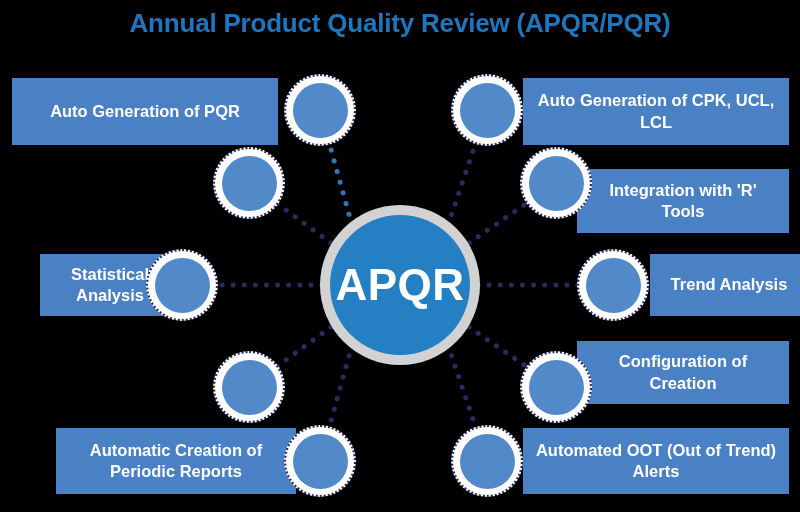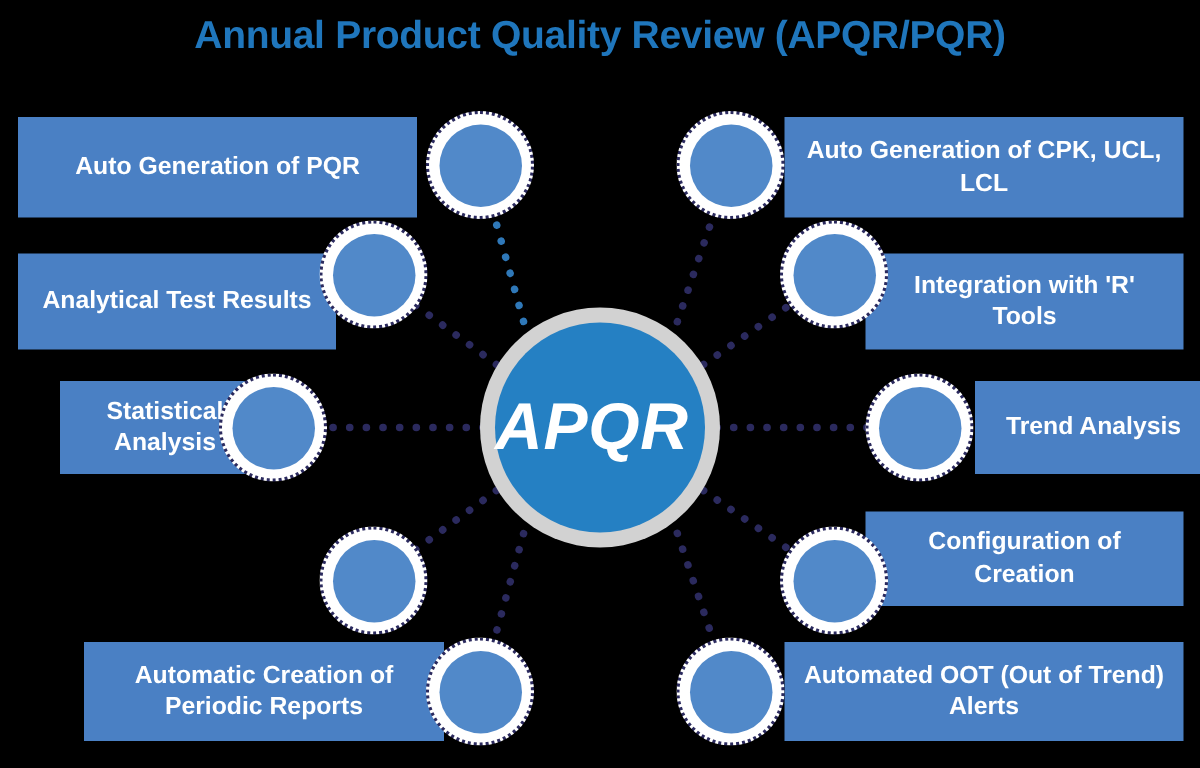--- a/index.html
+++ b/index.html
@@ -95,22 +95,21 @@
     align-items: center;
     justify-content: center;
   }
   #hub .core {
     width: 140px;
     height: 140px;
     border-radius: 50%;
     background: #2580c3;
     display: flex;
     align-items: center;
-    justify-content: flex-start;
-    font-style: italic;
+    justify-content: center;
   }
   #hub .core span {
     color: #ffffff;
     font-size: 44px;
     font-weight: bold;
     letter-spacing: 0.5px;
     line-height: 1;
   }
 </style>
 </head>
@@ -131,23 +130,20 @@
       <line x1="469" y1="243" x2="556" y2="183" stroke="#2b2a5e"></line>
       <line x1="478" y1="285" x2="582" y2="285" stroke="#2b2a5e"></line>
       <line x1="469" y1="327" x2="556" y2="387" stroke="#2b2a5e"></line>
       <line x1="448" y1="345" x2="487" y2="461" stroke="#2b2a5e"></line>
     </g>
   </svg>
 
   <div class="bar left" style="left:12px; top:78px; width:266px; height:67px;">
     <span>Auto Generation of PQR</span>
   </div>
-  <div class="bar left" style="left:12px; top:169px; width:212px; height:64px;">
-    <span>Analytical Test Results</span>
-  </div>
   <div class="bar left" style="left:12px; top:254px; width:140px; height:62px;margin-left:28px;">
     <span>Statistical Analysis</span>
   </div>
   <div class="bar left" style="left:12px; top:428px; width:240px; height:66px;margin-left:44px;">
     <span>Automatic Creation of Periodic Reports</span>
   </div>
 
   <div class="bar right" style="left:577px; top:169px; width:212px; height:64px;">
     <span>Integration with 'R' Tools</span>
   </div>

